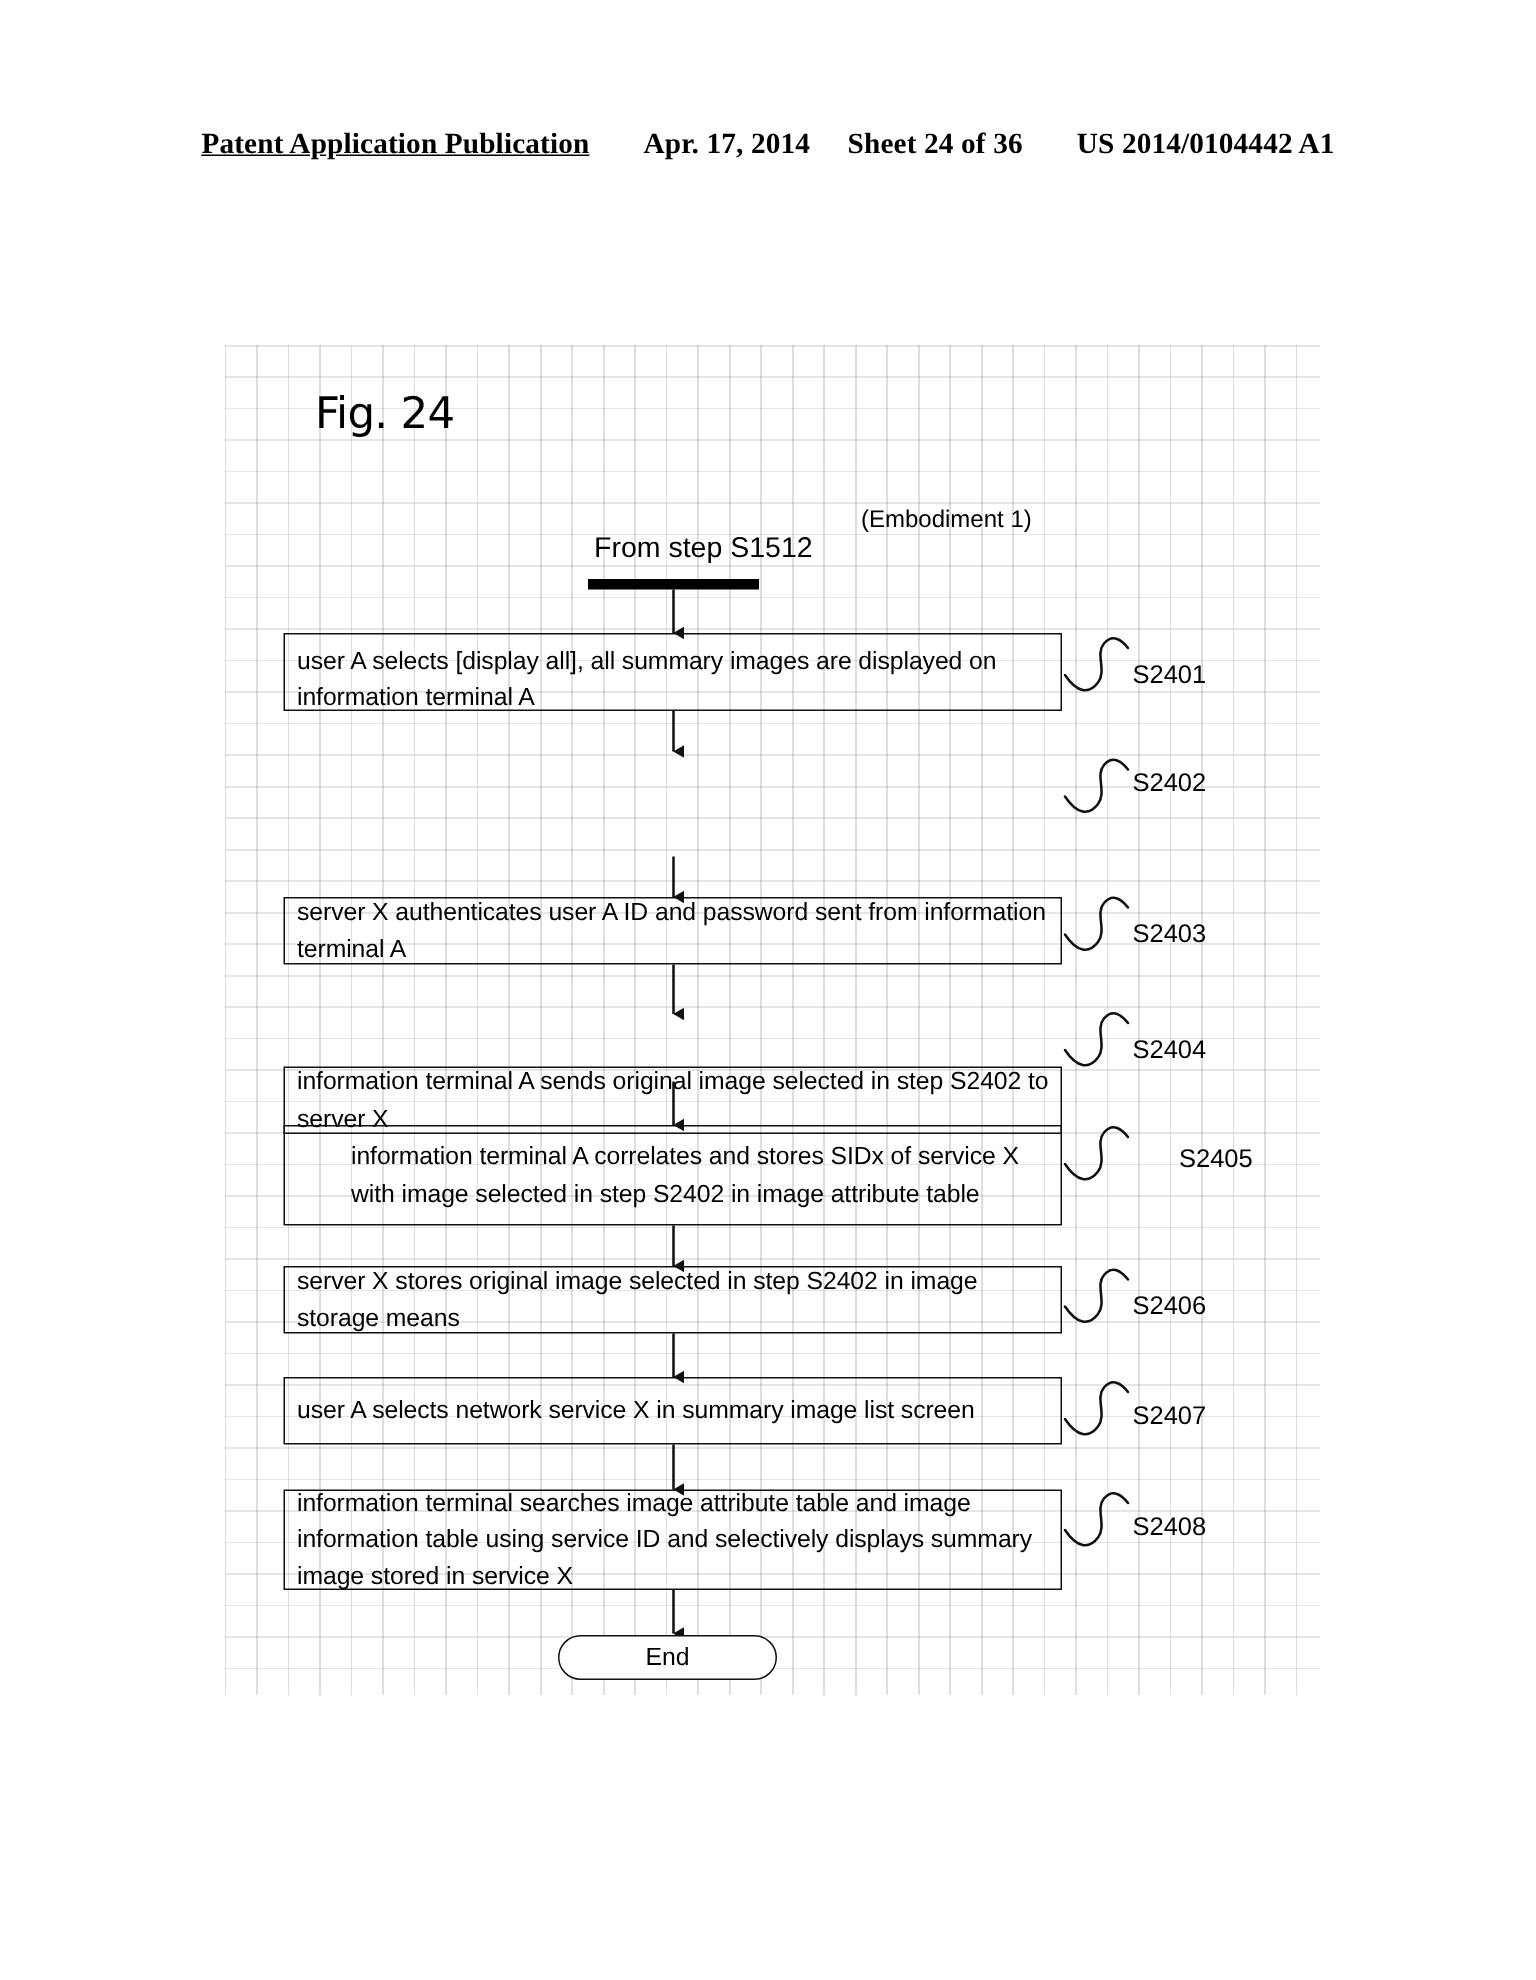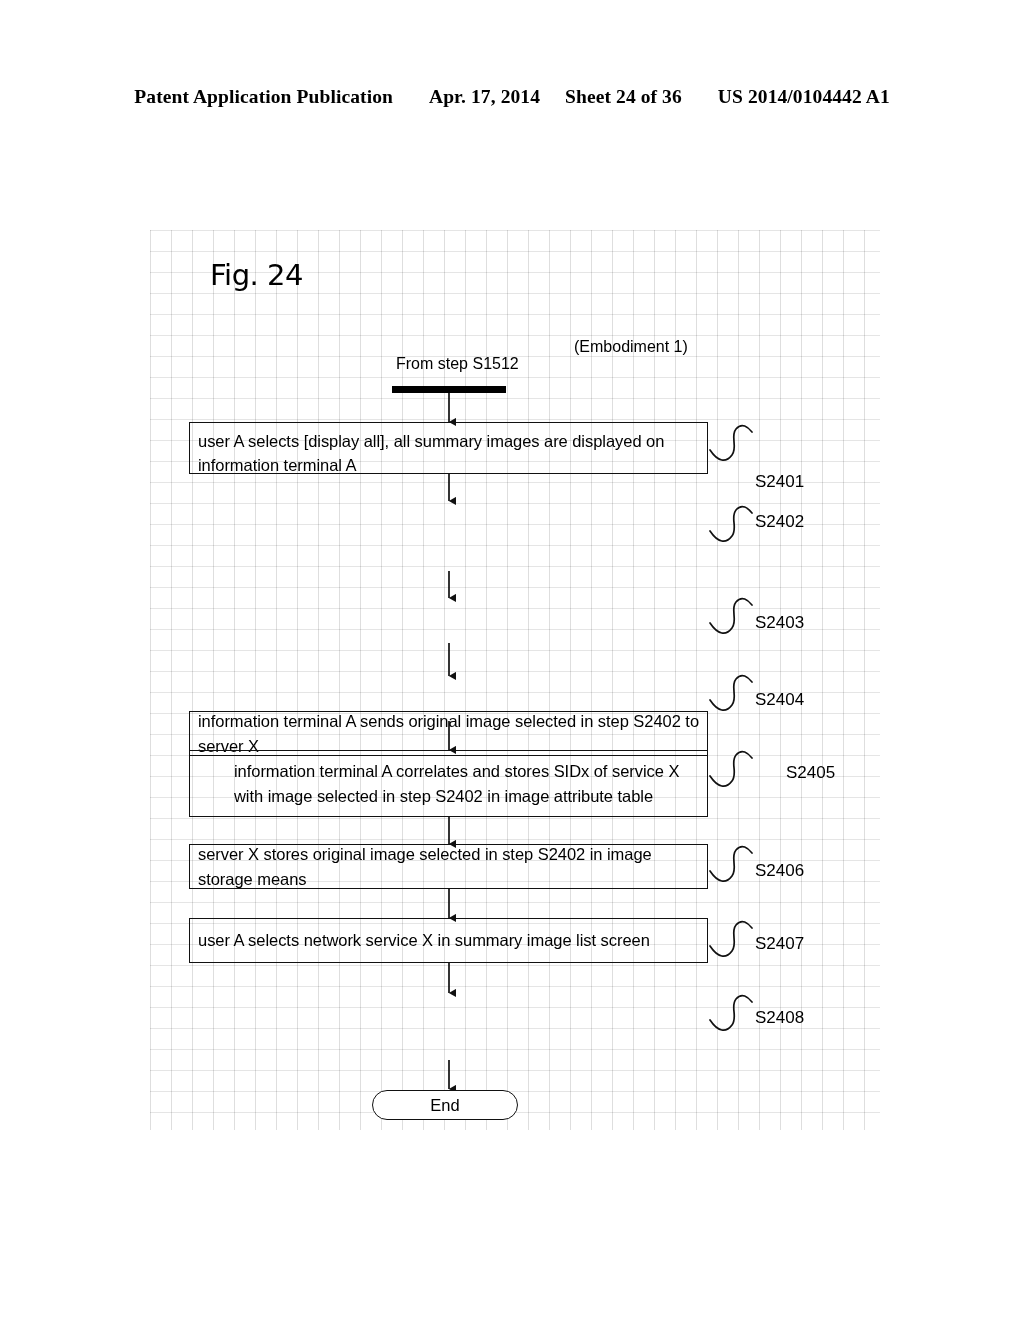--- a/index.html
+++ b/index.html
@@ -40,21 +40,21 @@
     top: 86px;
     left: 0;
     width: 1024px;
     text-align: center;
     font-family: "Liberation Serif", serif;
     font-weight: bold;
     font-size: 19.5px;
     letter-spacing: 0.1px;
     white-space: nowrap;
   }
-  .page-header .hdr-pub      { margin-right: 36px; }
+  .page-header .hdr-pub      { margin-right: 36px; text-decoration: underline; }
   .page-header .hdr-date     { margin-right: 25px; }
   .page-header .hdr-sheet    { margin-right: 36px; }
   .page-header .hdr-patno    { }
 
   
   .fig-title {
     position: absolute;
     left: 210px;
     top: 258px;
     font-size: 29px;
@@ -67,21 +67,21 @@
     position: absolute;
     left: 574px;
     top: 338px;
     font-size: 16px;
     white-space: nowrap;
   }
   .from-step-label {
     position: absolute;
     left: 396px;
     top: 355px;
-    font-size: 16px;
+    font-size: 19px;
     white-space: nowrap;
   }
   .entry-bar {
     position: absolute;
     left: 392px;
     top: 386px;
     width: 114px;
     height: 7px;
     background: #000;
   }
@@ -202,24 +202,27 @@
       <path d="M710,776 C718,788 726,789 732,781 C738,773 730,762 736,755 C742,748 748,753 752,758"></path>
       <path d="M710,871 C718,883 726,884 732,876 C738,868 730,857 736,850 C742,843 748,848 752,853"></path>
       <path d="M710,946 C718,958 726,959 732,951 C738,943 730,932 736,925 C742,918 748,923 752,928"></path>
       <path d="M710,1020 C718,1032 726,1033 732,1025 C738,1017 730,1006 736,999 C742,992 748,997 752,1002"></path>
     </g>
   </svg>
 
   <div class="node node-overflow" style="top:422px; height:52px;">
     <span class="node-text">user A selects [display all], all summary images are displayed on information terminal A</span>
   </div>
-  <div class="step-ref" style="left:755px; top:440px;margin-top:32px;">S2401</div>
+  <div class="step-ref" style="left:755px; top:440px;">S2401</div>
 
   <div class="step-ref" style="left:755px; top:512px;">S2402</div>
 
+  <div class="node" style="top:598px; height:45px;">
+    <span class="node-text">server X authenticates user A ID and password sent from information terminal A</span>
+  </div>
   <div class="step-ref" style="left:755px; top:613px;">S2403</div>
 
   <div class="node" style="top:676px; height:45px;margin-top:35px;">
     <span class="node-text">information terminal A sends original image selected in step S2402 to server X</span>
   </div>
   <div class="step-ref" style="left:755px; top:690px;">S2404</div>
 
   <div class="node" style="top:750px; height:67px;padding-left:44px;">
     <span class="node-text">information terminal A correlates and stores SIDx of service X with image selected in step S2402 in image attribute table</span>
   </div>
@@ -228,19 +231,22 @@
   <div class="node" style="top:844px; height:45px;">
     <span class="node-text">server X stores original image selected in step S2402 in image storage means</span>
   </div>
   <div class="step-ref" style="left:755px; top:861px;">S2406</div>
 
   <div class="node" style="top:918px; height:45px;">
     <span class="node-text">user A selects network service X in summary image list screen</span>
   </div>
   <div class="step-ref" style="left:755px; top:934px;">S2407</div>
 
+  <div class="node" style="top:993px; height:67px;">
+    <span class="node-text">information terminal searches image attribute table and image information table using service ID and selectively displays summary image stored in service X</span>
+  </div>
   <div class="step-ref" style="left:755px; top:1008px;">S2408</div>
 
   <div class="terminator">
     <span>End</span>
   </div>
 
 </div>
 
 </body></html>

